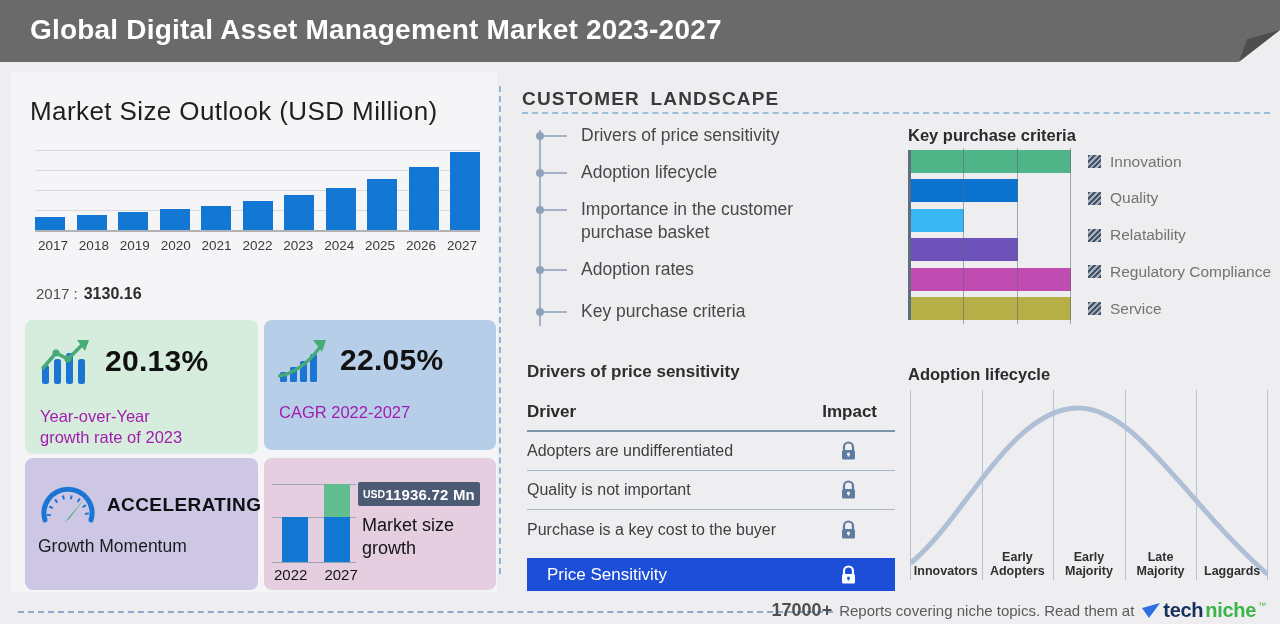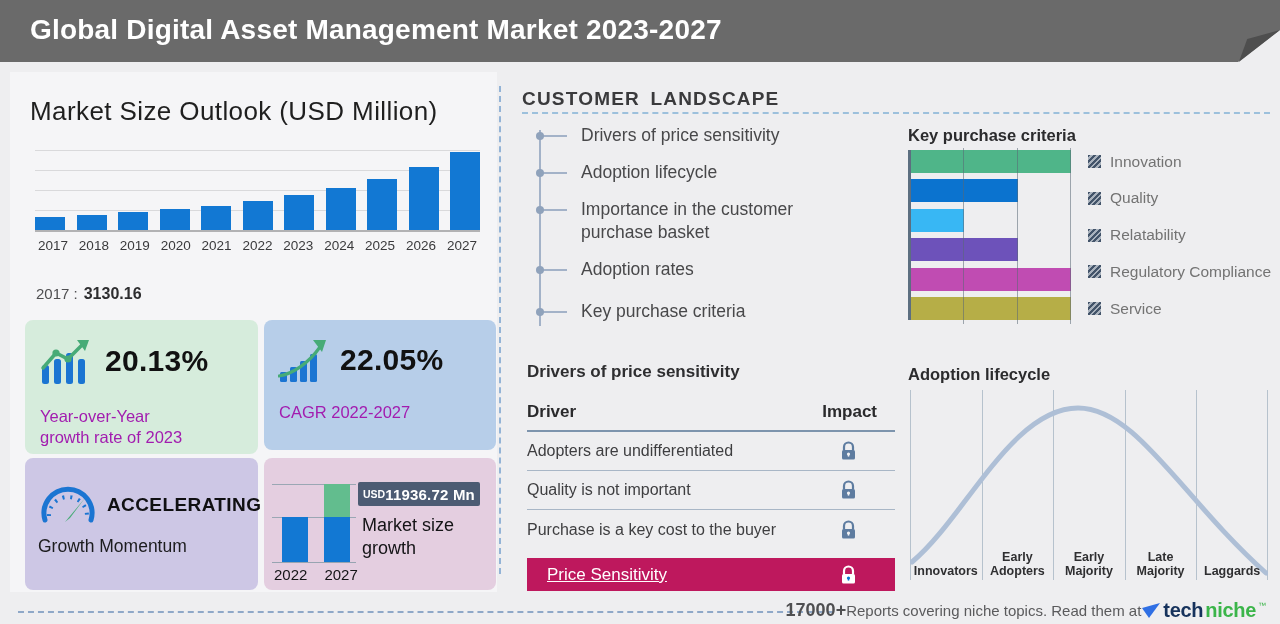--- a/index.html
+++ b/index.html
@@ -79,21 +79,21 @@
   .drv-title { position:absolute; left:527px; top:362px; font-size:17px; font-weight:bold; color:#2e2e30; }
   .drv-table { position:absolute; left:527px; top:398px; width:368px; }
   .drv-head { display:flex; justify-content:space-between; font-size:17px; font-weight:bold; color:#2a2a2c;
     padding:4px 0 8px 0; border-bottom:2px solid #7d94ad; }
   .drv-head .imp { margin-right:18px; }
   .drv-row { display:flex; justify-content:space-between; align-items:center; height:39px;
     font-size:16px; color:#3e3e40; border-bottom:1.5px solid #a8b6c6; }
   .drv-row:nth-of-type(4) { border-bottom:none; }
   .lock { width:17px; height:20px; margin-right:38px; color:#5e7ca0; flex:none; }
   .drv-active { display:flex; justify-content:space-between; align-items:center; height:33px; margin-top:9px;
-    background:#be185d; color:#ffffff; font-size:17px; padding-left:20px;text-decoration:underline; }
+    background:#1d4ed8; color:#ffffff; font-size:17px; padding-left:20px; }
   .drv-active .lock { color:#ffffff; }
 
   
   .kpc-title { position:absolute; left:908px; top:126px; font-size:16.5px; font-weight:bold; color:#2b2b2d; }
   .kpc-chart { position:absolute; left:908px; top:150px; width:161px; height:170px;
     border-left:3px solid #5c6e80; }
   .kpc-chart .grid { position:absolute; top:-2px; bottom:-4px; width:1px; background:rgba(90,104,117,.55); z-index:3; }
   .kpc-bars { position:absolute; left:0; top:0; width:160px; height:170px; display:flex; flex-direction:column; justify-content:space-between; }
   .kpc-bar { height:23px; }
   .kpc-legend { position:absolute; left:1088px; top:150px; height:170px; display:flex; flex-direction:column; justify-content:space-between; }
@@ -104,21 +104,21 @@
   
   .al-title { position:absolute; left:908px; top:365px; font-size:16.5px; font-weight:bold; color:#2b2b2d; }
   .al-chart { position:absolute; left:910px; top:390px; width:358px; height:190px; }
   .al-chart .grid { position:absolute; top:0; bottom:0; width:1px; background:#b6c2cd; }
   .al-curve { position:absolute; left:0; top:0; }
   .al-labels { position:absolute; left:0; bottom:2px; width:358px; display:flex; align-items:flex-end; }
   .al-labels div { width:71.6px; text-align:center; font-size:12.5px; font-weight:bold; color:#2f2f31; line-height:14px; }
 
   
   .foot-line { position:absolute; left:18px; top:611px; width:815px; border-top:2px dashed #8fa8c8; }
-  .footer { position:absolute; right:14px; top:599px; display:flex; align-items:center; }
+  .footer { position:absolute; right:14px; top:599px; display:flex; align-items:center; gap:7px; }
   .foot-count { font-size:18px; font-weight:bold; color:#4f4f51; }
   .foot-text { font-size:15px; color:#5a5a5c; }
   .logo { display:flex; align-items:center; gap:2px; }
   .logo-tech { font-size:20px; font-weight:bold; color:#16325c; letter-spacing:-.3px; }
   .logo-navio { font-size:20px; font-weight:bold; color:#3bb54a; letter-spacing:-.3px; }
   .logo-tm { font-size:8px; color:#3bb54a; align-self:flex-start; margin-top:2px; }
 </style>
 </head>
 <body>
 

